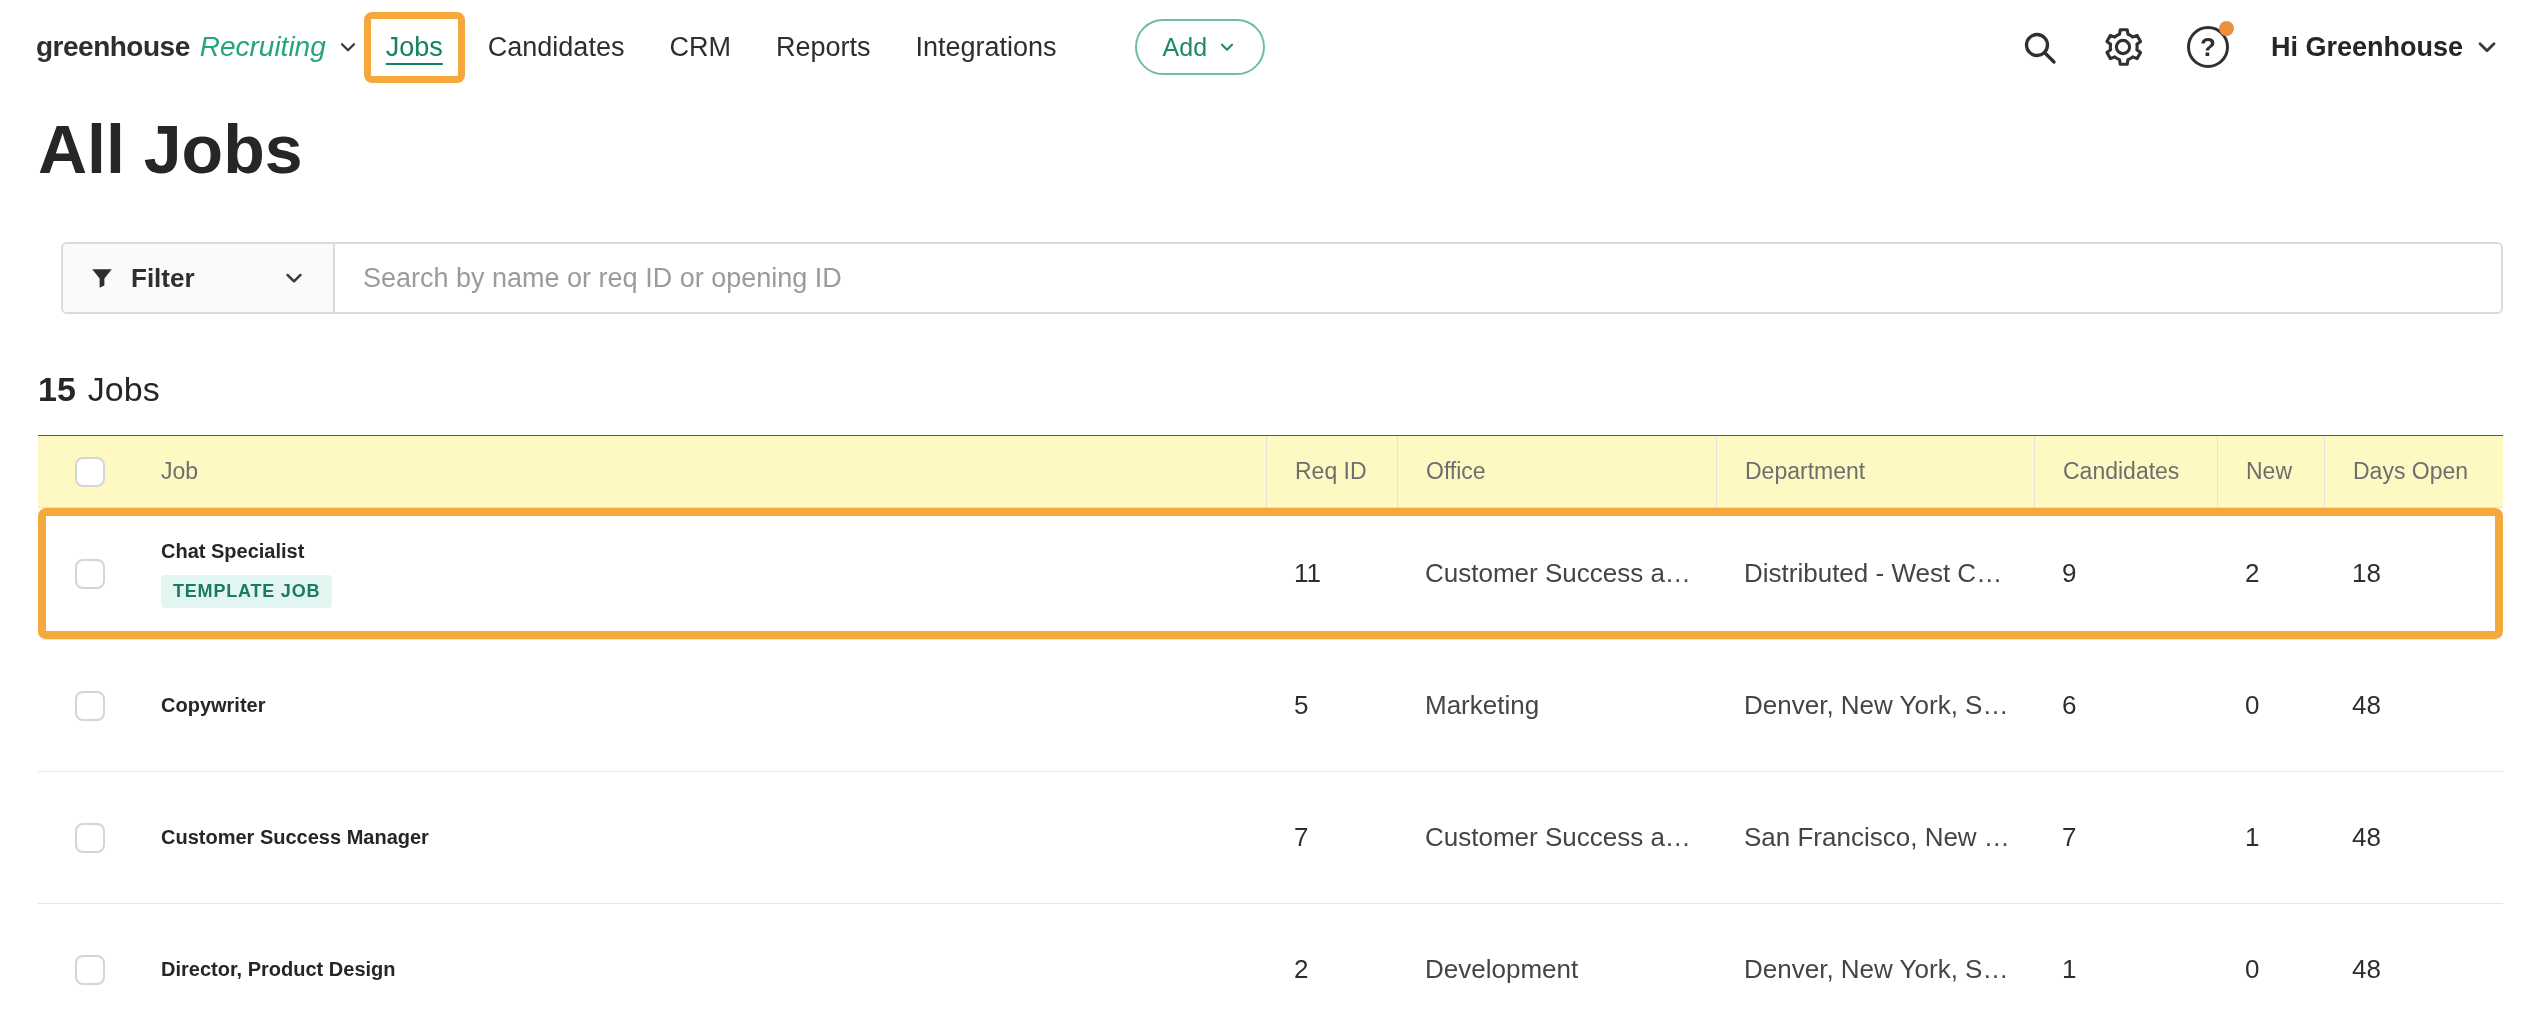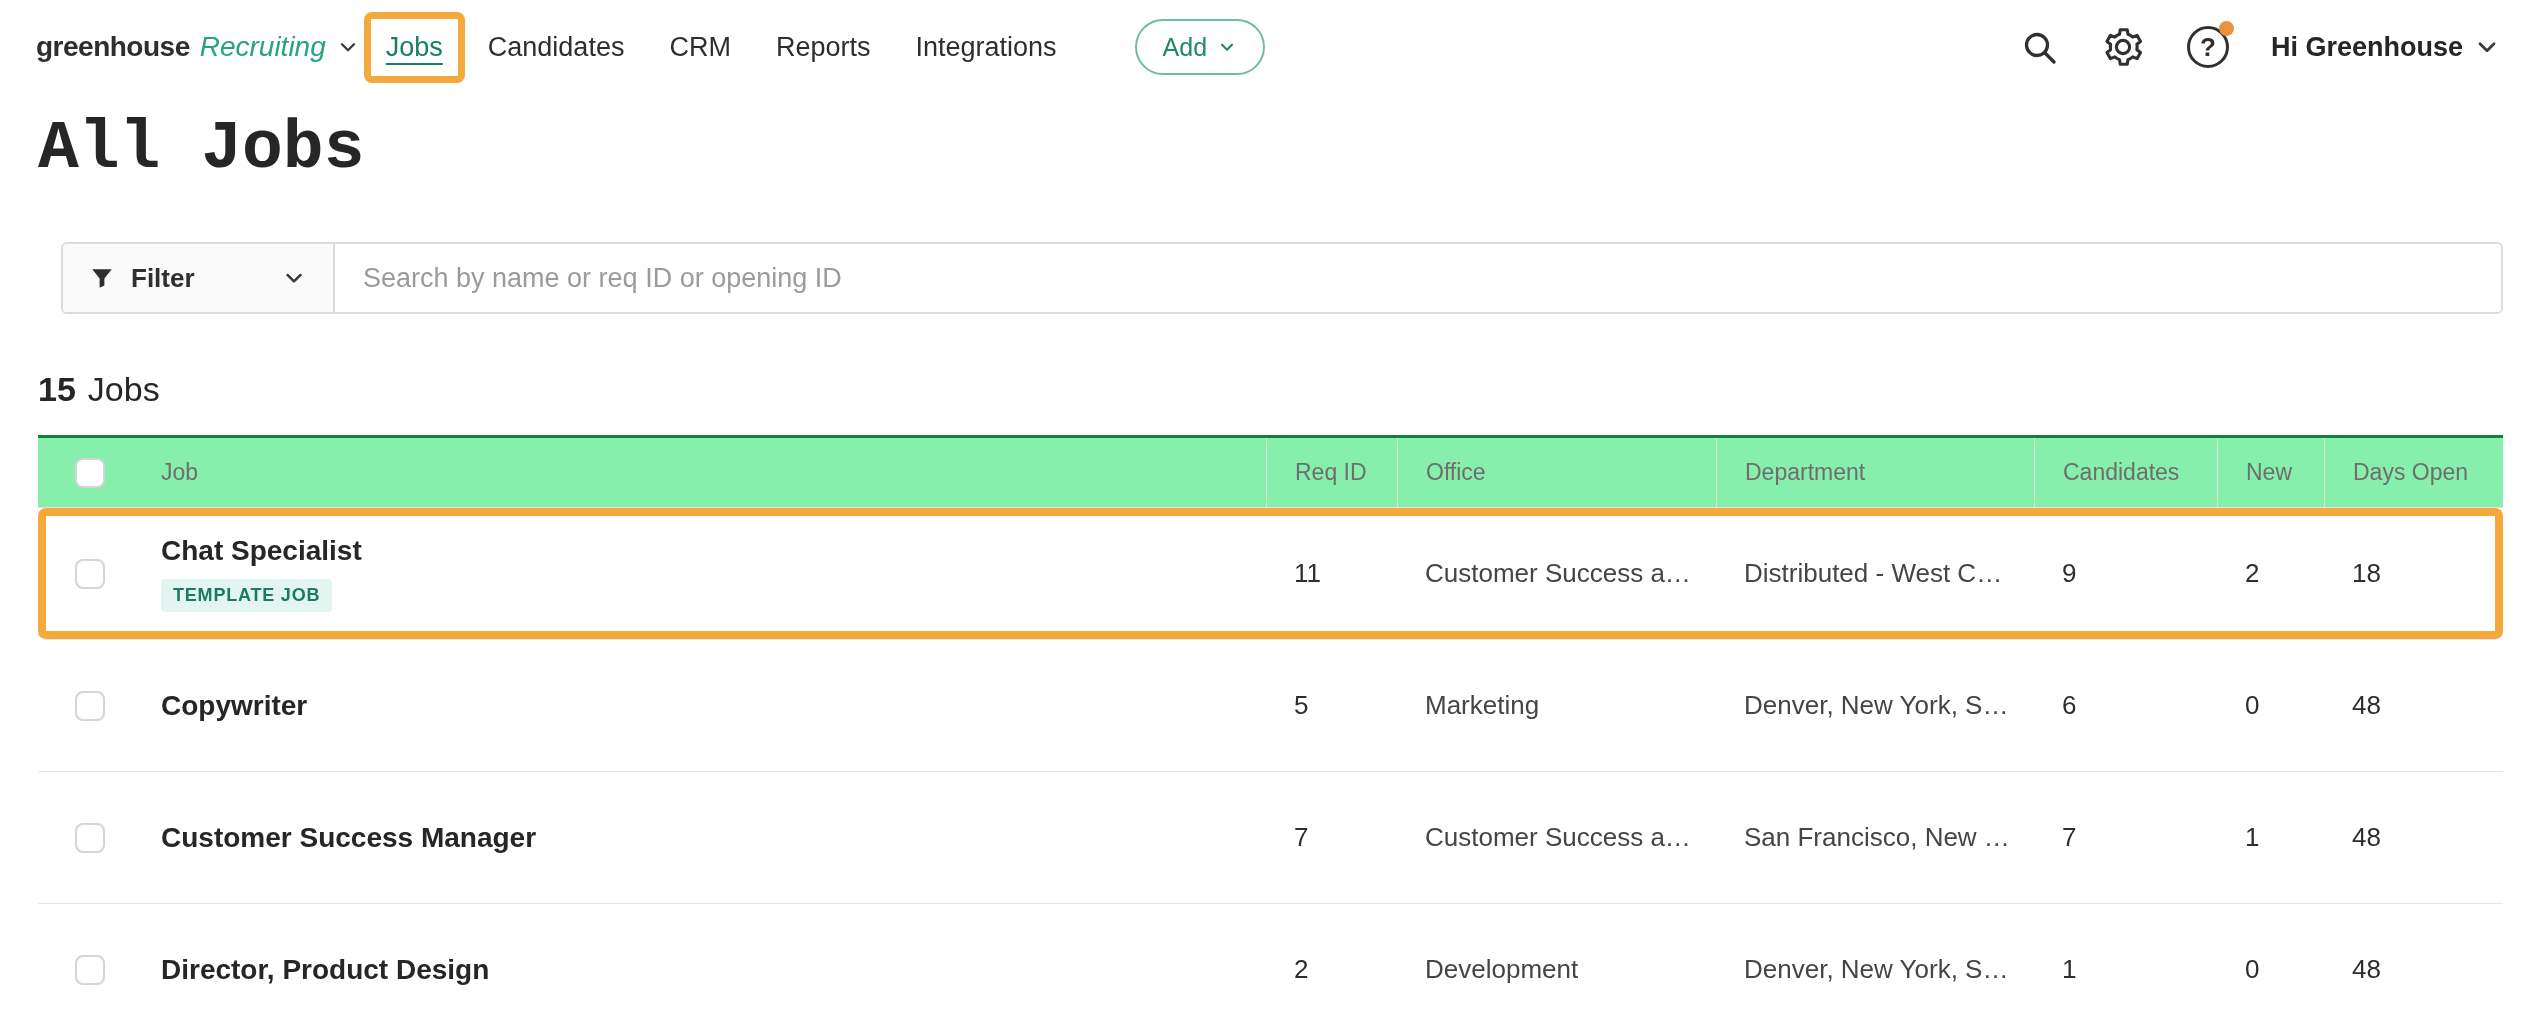--- a/index.html
+++ b/index.html
@@ -51,21 +51,21 @@
     position:absolute; top:-5px; right:-5px;
     width:15px; height:15px; border-radius:50%; background:#EE8F3F;
   }
   .user-menu { display:flex; align-items:center; gap:10px; cursor:pointer; }
   .user-name { font-size:27px; font-weight:700; color:#262626; white-space:nowrap; }
 
   
   .content { padding:0 38px; }
   .page-title {
     margin-top:16px;
-    font-family:Liberation Mono, monospace;
+    font-family:Liberation Sans, sans-serif;
     font-size:68px; font-weight:700; color:#262626; line-height:1.15;
   }
 
   .filter-bar {
     margin-top:54px; height:72px;
     border:2px solid #DBDBDB; border-radius:6px;
     display:flex; overflow:hidden; background:#ffffff;margin-left:23px;
   }
   .filter-btn {
     width:272px; flex:none;
@@ -85,22 +85,22 @@
   .count-num { font-weight:800; }
 
   
   .jobs-table { margin-top:26px; }
   .t-head, .t-row {
     display:grid;
     grid-template-columns:103px minmax(0,1fr) 131px 319px 318px 183px 107px 179px;
     align-items:center;
   }
   .t-head {
-    height:73px; background:#86efac;
-    border-top:3px solid #15803d; border-bottom:1px solid #E1E1E1;
+    height:73px; background:#fef9c3;
+    border-top:1px solid #15803d; border-bottom:1px solid #E1E1E1;
     color:#6E6E6E; font-size:23px;
   }
   .t-head .cell { height:100%; display:flex; align-items:center; }
   .t-head .cell.sep { border-left:1px solid #E1E1E1; }
   .t-row {
     min-height:132px;
     border-bottom:1px solid #E6E6E6;
     font-size:26px; color:#2E2E2E; cursor:pointer; background:#ffffff;
   }
   .t-row.highlighted {
@@ -108,21 +108,21 @@
     border-radius:8px;
   }
   .cell { padding-left:28px; white-space:nowrap; overflow:hidden; text-overflow:ellipsis; }
   .c-check { padding-left:0; display:flex; justify-content:center; align-items:center; }
   .c-job { padding-left:20px; }
   .c-dept, .c-office { color:#454545; }
   .checkbox {
     width:30px; height:30px; flex:none;
     border:2px solid #D5D5D5; border-radius:8px; background:#ffffff; cursor:pointer;
   }
-  .job-name { font-size:28px; font-weight:700; color:#262626; }
+  .job-name { font-size:20px; font-weight:700; color:#262626; }
   .job-badge {
     display:inline-block; margin-top:12px;
     background:#E2F5F0; color:#1A7A63;
     font-size:18px; font-weight:700; letter-spacing:0.8px;
     padding:6px 12px; border-radius:4px;
   }
   .job-badge:empty { display:none; }
 </style>
 </head>
 <body>

